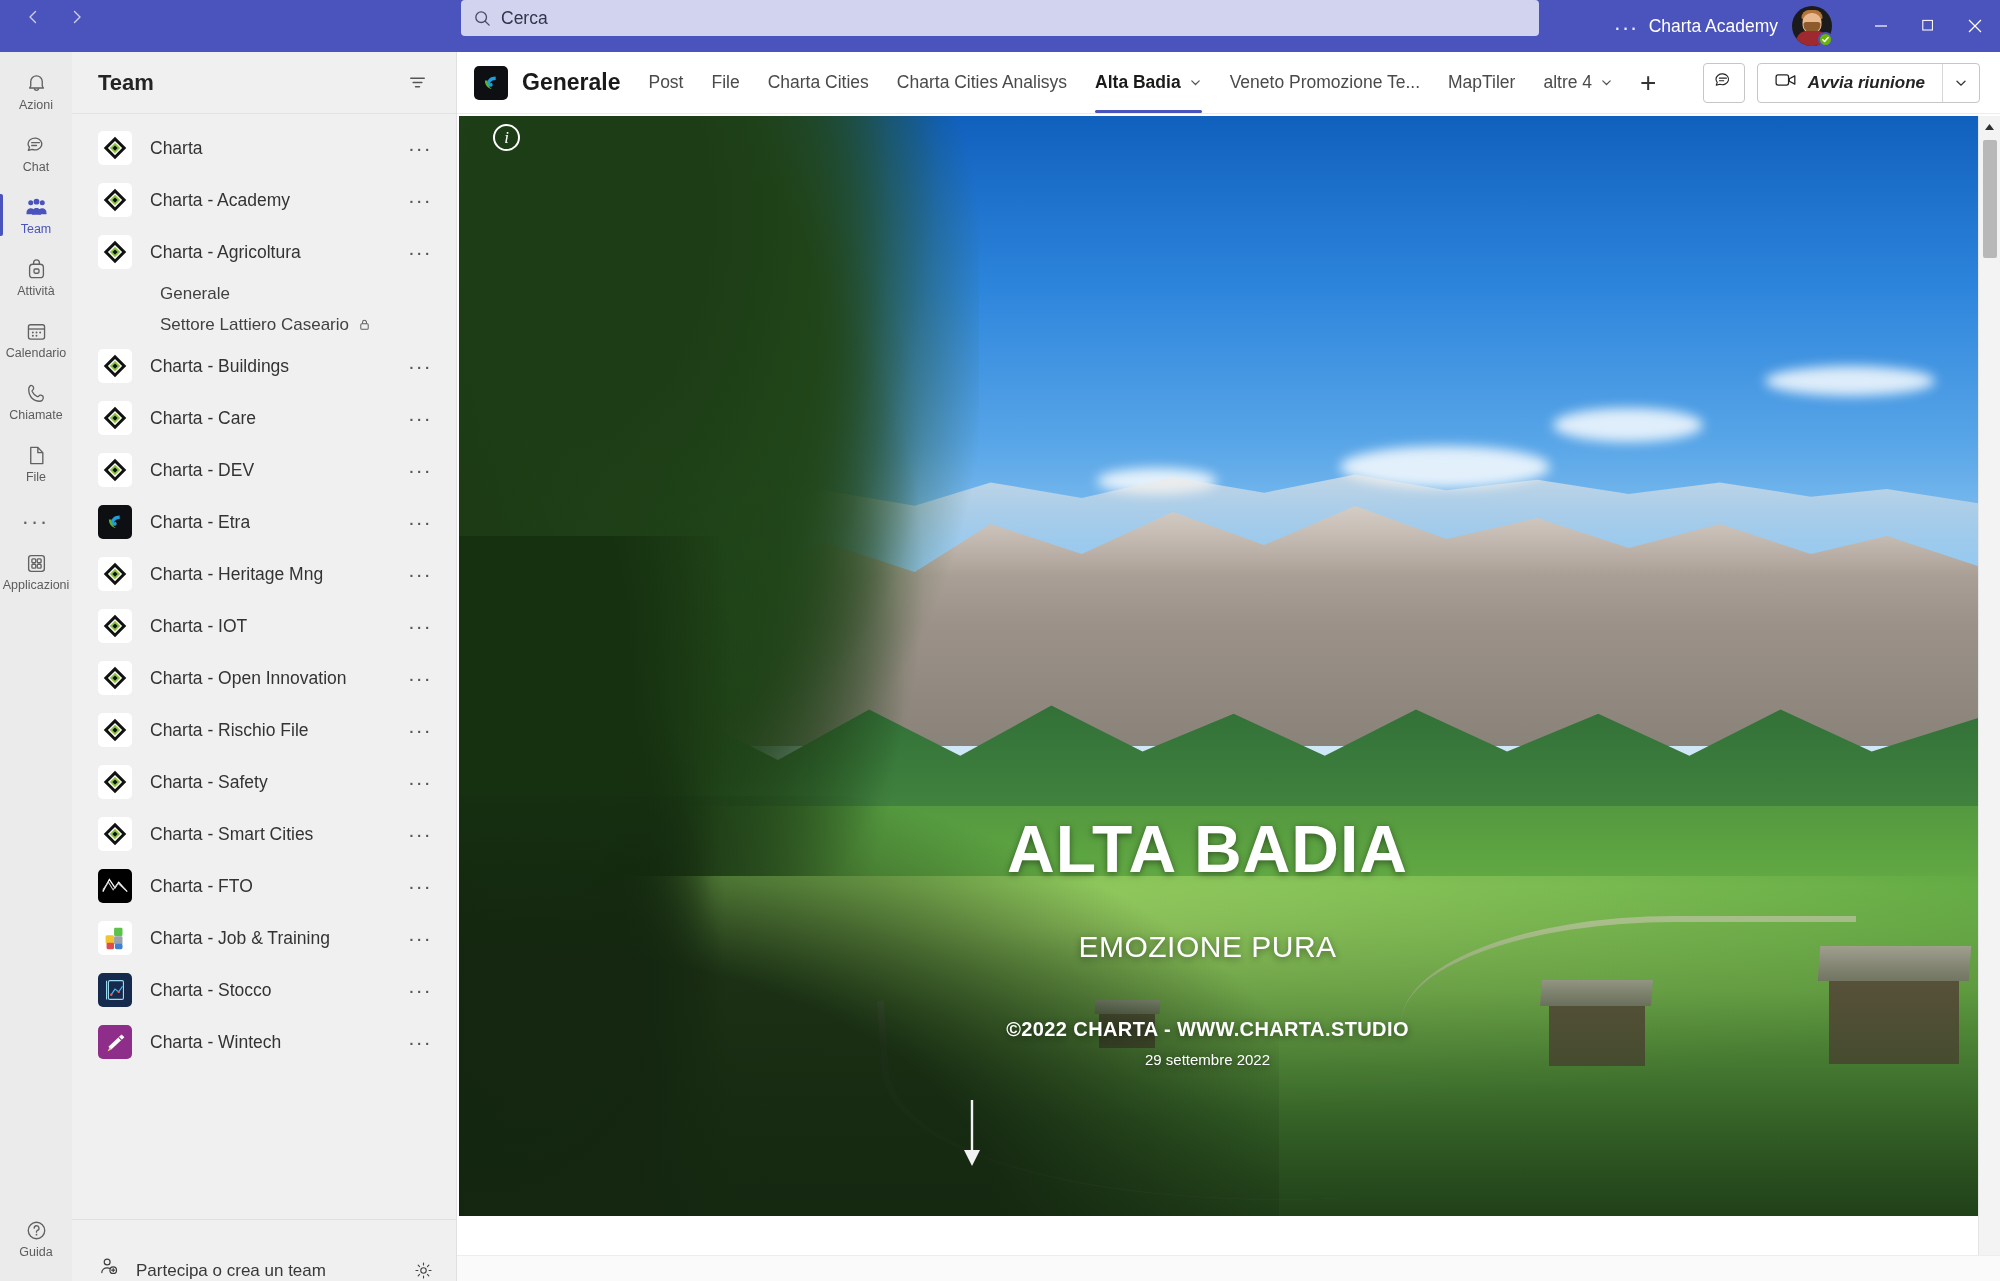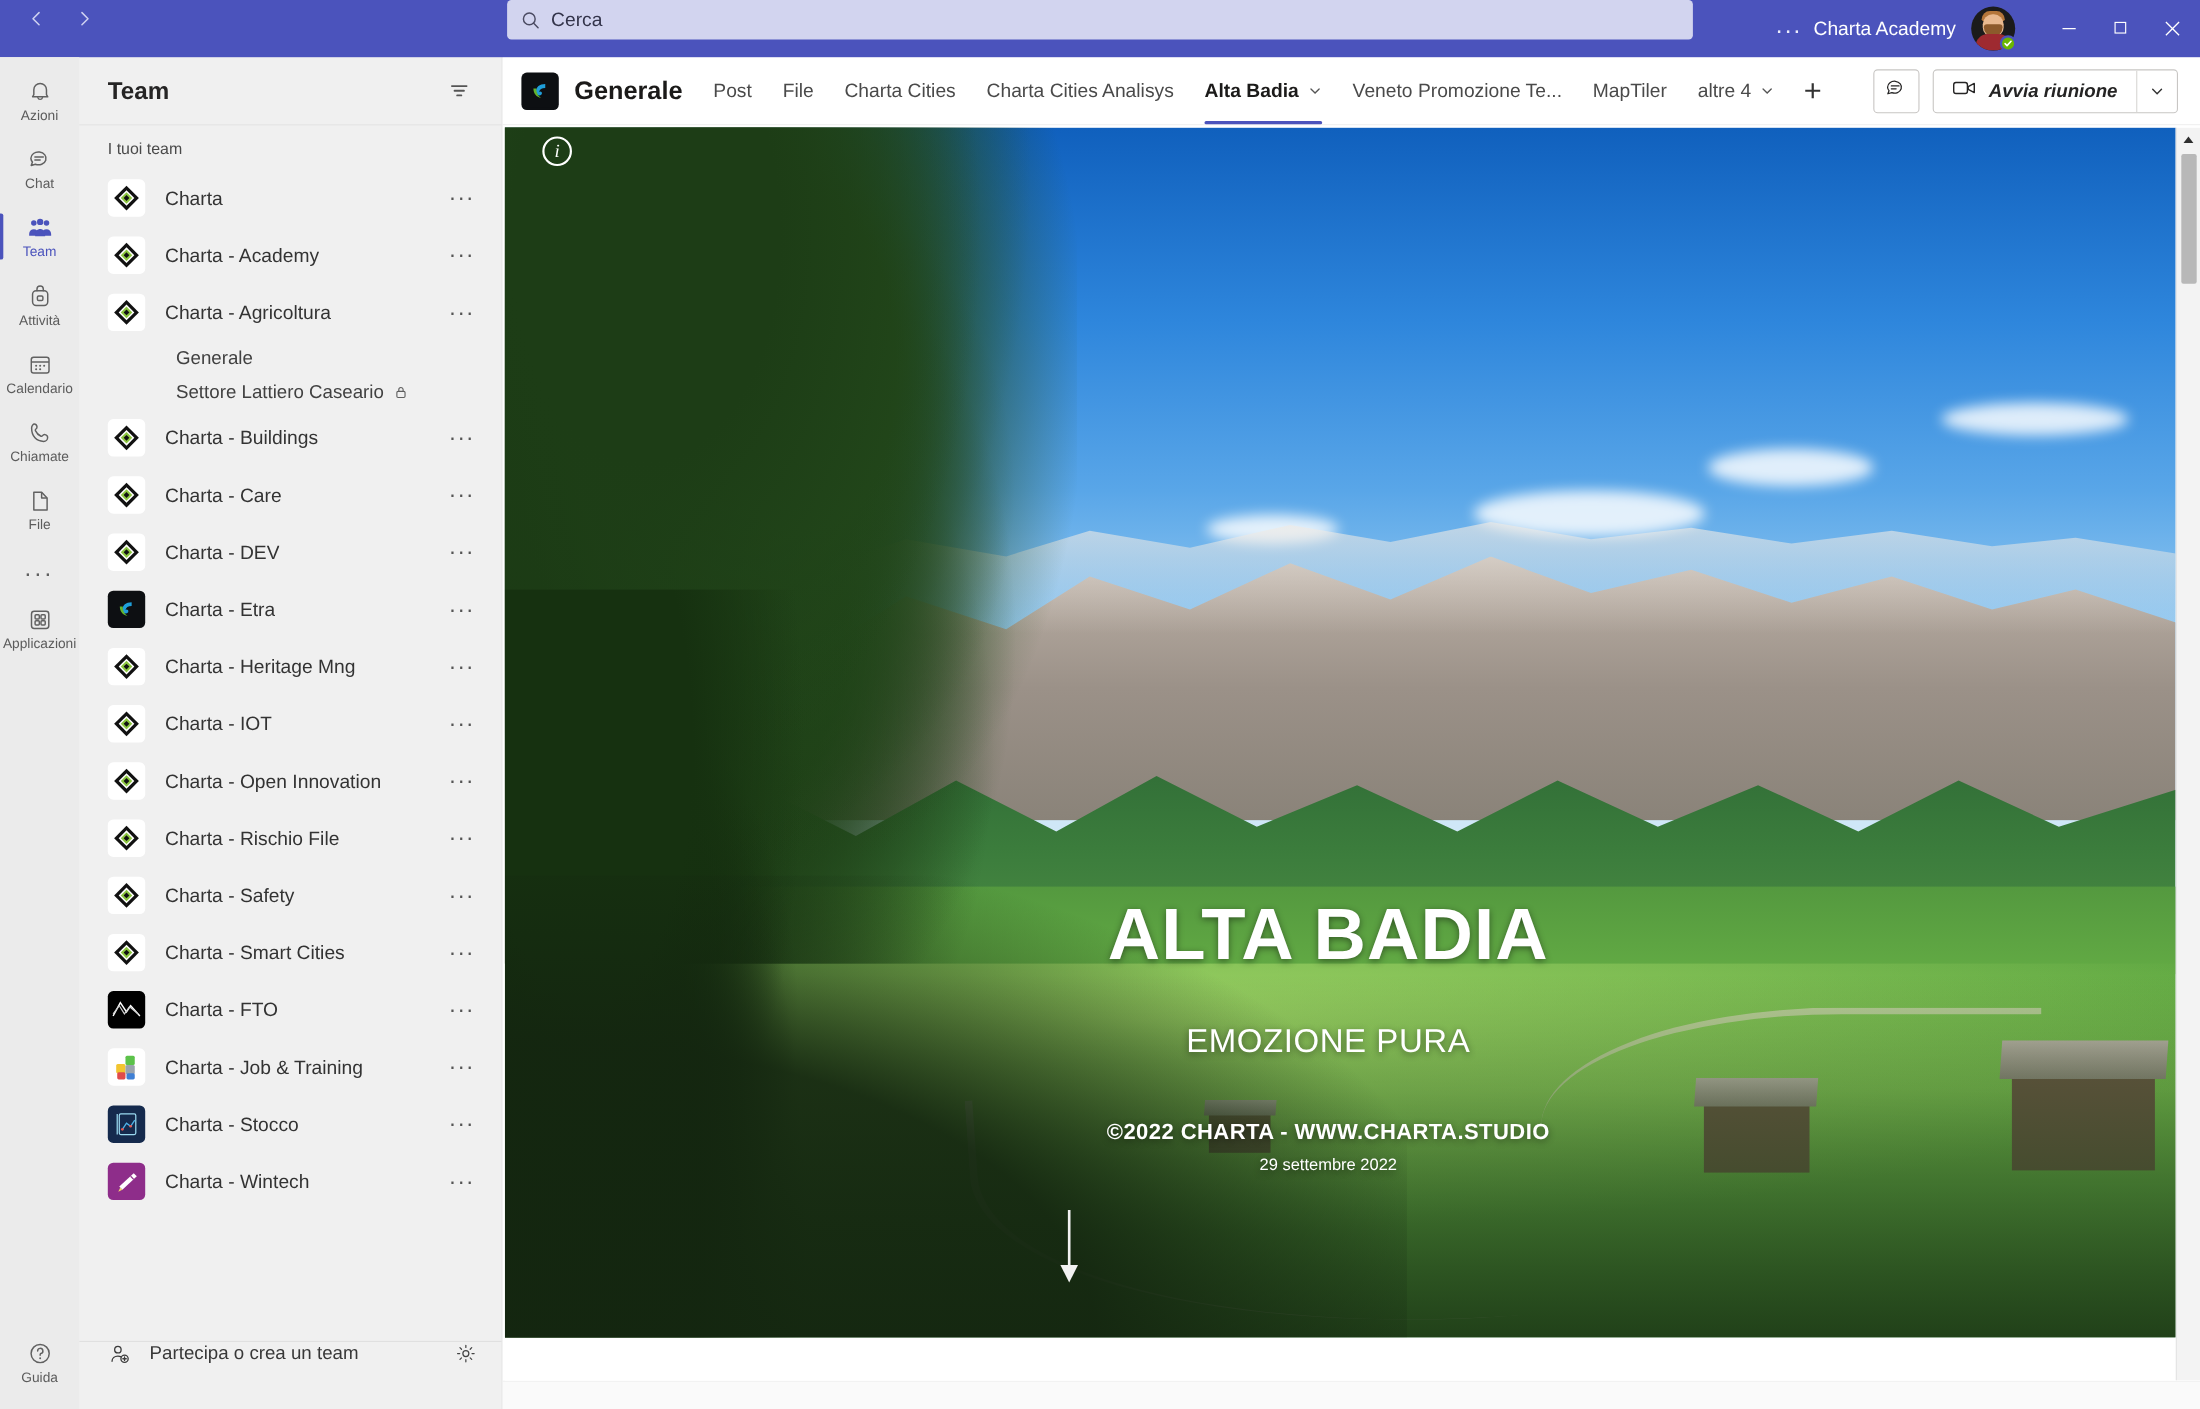--- a/index.html
+++ b/index.html
@@ -129,21 +129,21 @@
     margin-left: auto; color: #555; font-size: 21px; letter-spacing: 2px;
     line-height: 8px; padding: 0 6px 8px 6px;
   }
   .channel-row {
     height: 31px; display: flex; align-items: center; padding-left: 88px;
     font-size: 17px; color: #414141; gap: 9px;
   }
   .lock-ico { color: #5f5f5f; display: flex; }
   .teams-foot {
     height: 62px; flex: 0 0 62px; border-top: 1px solid #e0e0e0;
-    display: flex; align-items: flex-start; padding: 0 22px 0 26px; gap: 16px;
+    display: flex; align-items: flex-end; padding: 0 22px 0 26px; gap: 16px;
   }
   .teams-foot .flabel { font-size: 17px; color: #383838; }
   .gear-btn { margin-left: auto; color: #444; display: flex; }
 
   
   .main { flex: 1; display: flex; flex-direction: column; background: #ffffff; min-width:0;}
   .tabbar {
     height: 62px; flex: 0 0 62px; display: flex; align-items: center;
     padding-left: 17px; border-bottom: 1px solid #ececec; background: #ffffff;
   }
@@ -492,21 +492,20 @@
       <div class="teams-head">
         <h1>Team</h1>
         <div class="filter-btn">
           <svg width="21" height="21" viewBox="0 0 22 22" fill="none" stroke="currentColor" stroke-width="1.7" stroke-linecap="round">
               <path d="M4 6.5h14M6.5 11h9M9 15.5h4"></path>
             </svg>
         </div>
       </div>
 
       <div class="teams-scroll">
-        <div class="section-label">I tuoi team</div>
 
         <div class="team-row">
           <div class="team-logo">
             <svg width="30" height="30" viewBox="0 0 32 32">
                 <rect width="32" height="32" rx="5" fill="#fff"></rect>
                 <path d="M16 4 4 16l12 12 12-12z" fill="#111"></path>
                 <path d="M16 8.4 8.4 16 16 23.6 23.6 16z" fill="#fff"></path>
                 <path d="M16 10.4 10.4 16 16 21.6 21.6 16z" fill="#8cc63f"></path>
                 <path d="M16 13.2 13.2 16 16 18.8 18.8 16z" fill="#111"></path>
               </svg>

